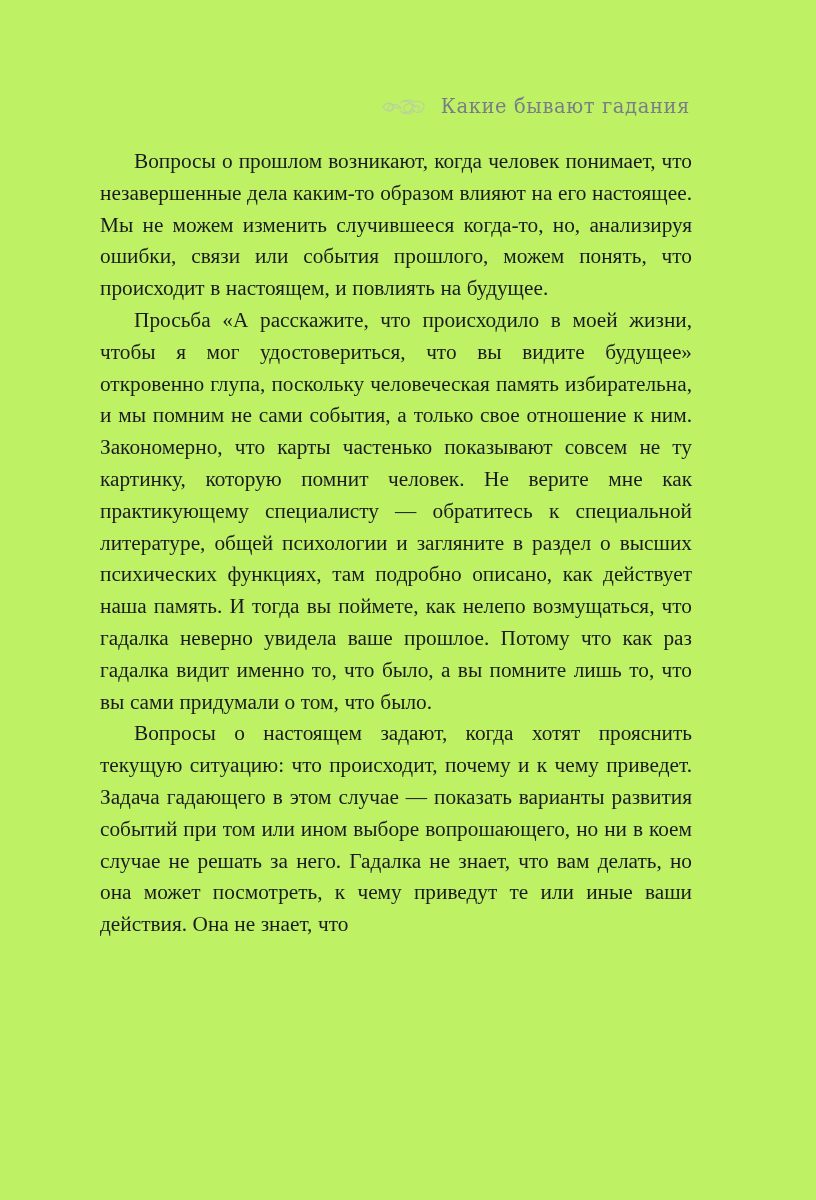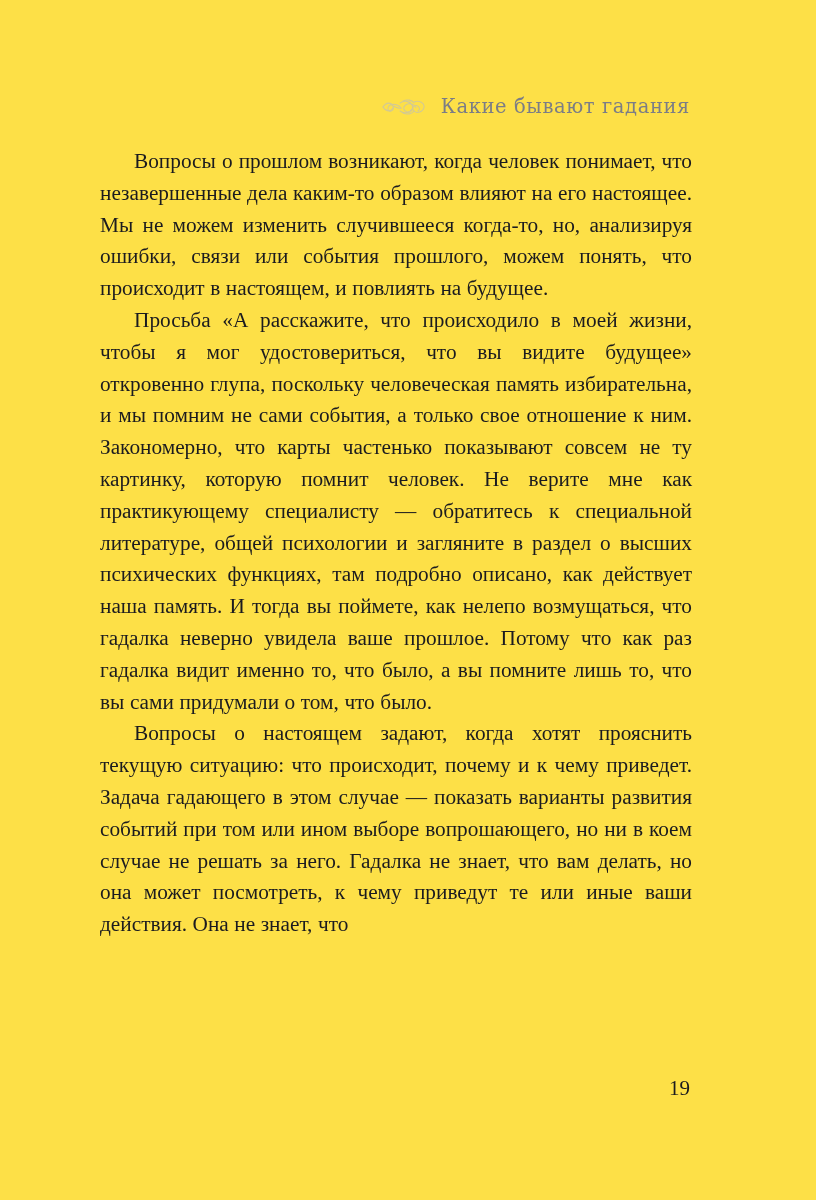--- a/index.html
+++ b/index.html
@@ -13,21 +13,21 @@
   body {
     font-family: "Liberation Serif", "DejaVu Serif", serif;
     color: #1b1b1f;
     position: relative;
     overflow: hidden;
   }
 
   .page {
     position: absolute;
     inset: 0;
-    background: #fde047;
+    background: #bef264;
   }
 
   
   .running-head {
     position: absolute;
     top: 90px;
     left: 0;
     right: 126px;
     height: 34px;
     display: flex;
@@ -105,15 +105,14 @@
     </svg>
     <span class="head-title">Какие бывают гадания</span>
   </div>
 
   <div class="body-text">
     <p class="para">Вопросы о прошлом возникают, когда человек понимает, что незавершенные дела каким-то образом влияют на его настоящее. Мы не можем изменить случившееся когда-то, но, анализируя ошибки, связи или события прошлого, можем понять, что происходит в настоящем, и повлиять на будущее.</p>
     <p class="para">Просьба «А расскажите, что происходило в моей жизни, чтобы я мог удостовериться, что вы видите будущее» откровенно глупа, поскольку человеческая память избирательна, и мы помним не сами события, а только свое отношение к ним. Закономерно, что карты частенько показывают совсем не ту картинку, которую помнит человек. Не верите мне как практикующему специалисту — обратитесь к специальной литературе, общей психологии и загляните в раздел о высших психических функциях, там подробно описано, как действует наша память. И тогда вы поймете, как нелепо возмущаться, что гадалка неверно увидела ваше прошлое. Потому что как раз гадалка видит именно то, что было, а вы помните лишь то, что вы сами придумали о том, что было.</p>
     <p class="para">Вопросы о настоящем задают, когда хотят прояснить текущую ситуацию: что происходит, почему и к чему приведет. Задача гадающего в этом случае — показать варианты развития событий при том или ином выборе вопрошающего, но ни в коем случае не решать за него. Гадалка не знает, что вам делать, но она может посмотреть, к чему приведут те или иные ваши действия. Она не знает, что</p>
   </div>
 
-  <div class="folio">19</div>
 
 </div>
 
 </body></html>

